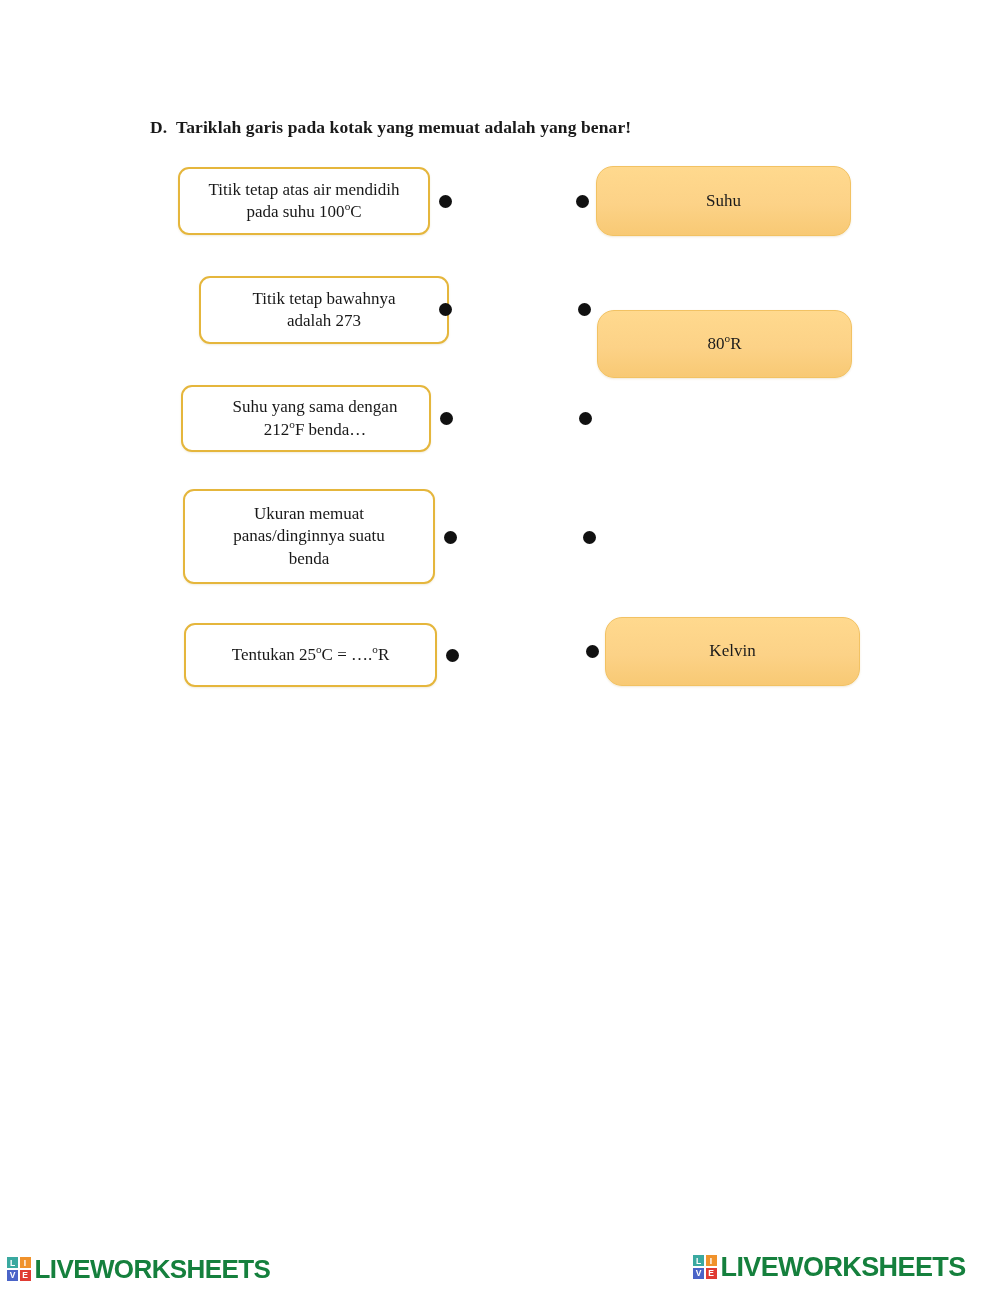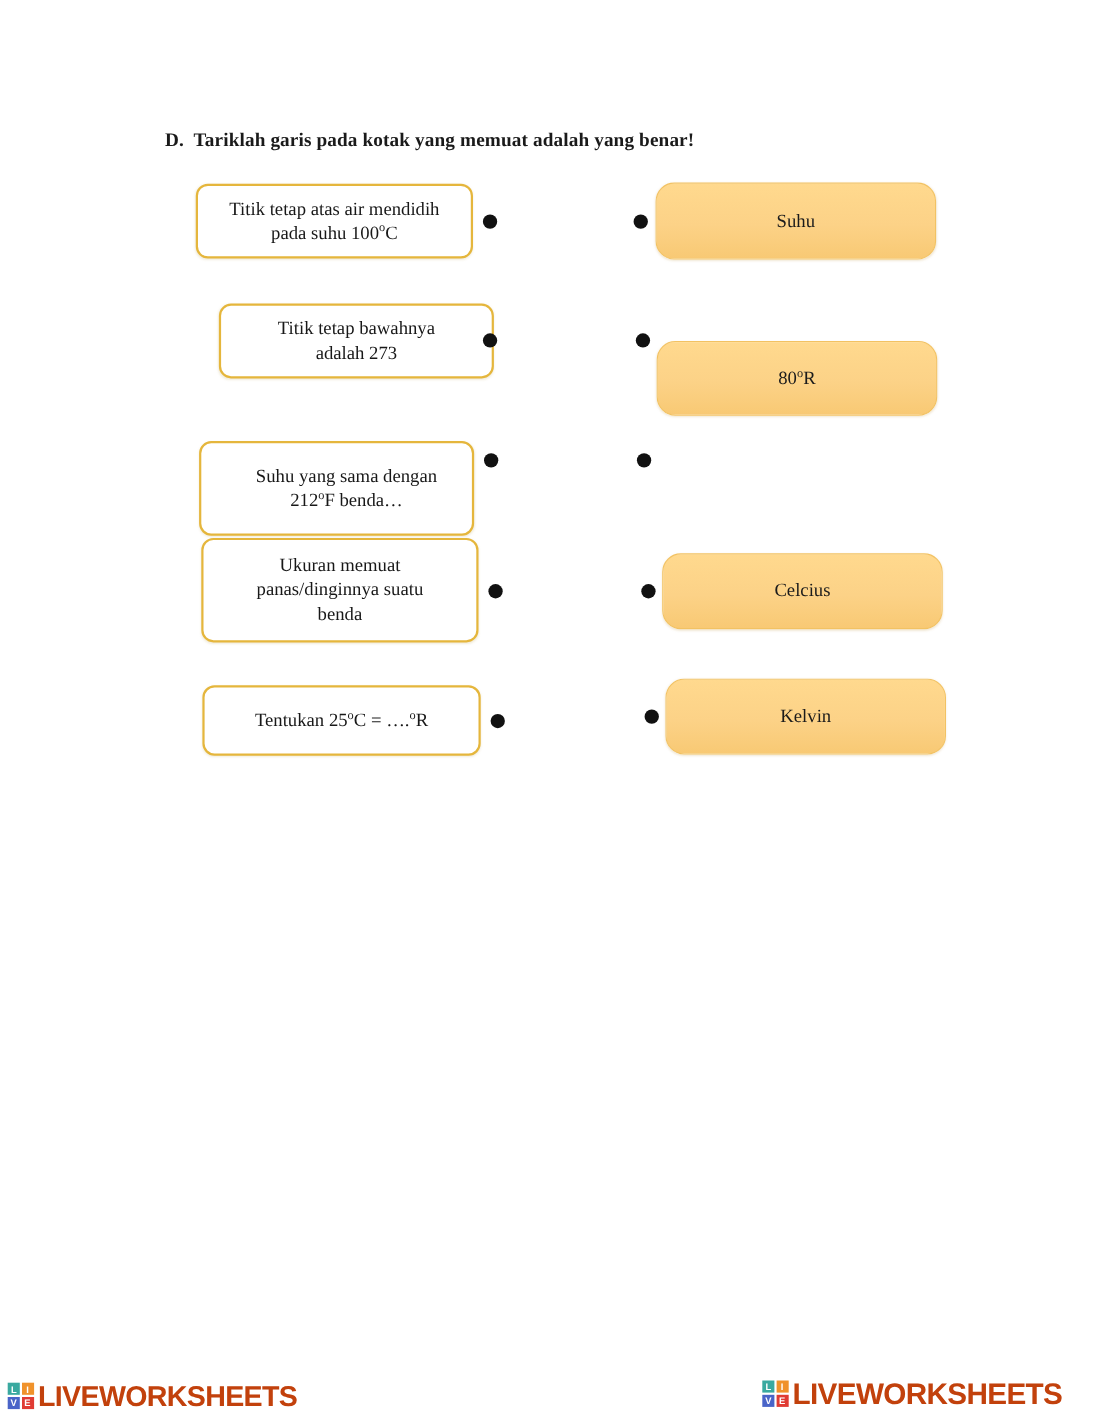--- a/index.html
+++ b/index.html
@@ -127,21 +127,21 @@
   .tile-l { background: #3aa9a0; }
   .tile-i { background: #f0922b; }
   .tile-v { background: #4a64c8; }
   .tile-e { background: #e03b33; }
 
   .logo-word {
     font-family: "Liberation Sans", sans-serif;
     font-weight: bold;
     font-size: 26px;
     letter-spacing: -0.6px;
-    color: #c2410c;
+    color: #15803d;
   }
   .logo-right .logo-word { font-size: 27px; }
 </style>
 </head>
 <body>
 
 <div class="page">
 
   <div class="instruction">
     <span class="ltr">D.</span><span>Tariklah garis pada kotak yang memuat adalah yang benar!</span>
@@ -166,41 +166,38 @@
         <span>Titik tetap bawahnya</span><br>
         <span>adalah 273</span>
       </span>
     </div>
     <div class="dot" style="left:439px; top:303px;"></div>
     <div class="dot" style="left:578px; top:303px;"></div>
     <div class="answer-box" style="left:597px; top:262px; width:255px; height:68px;margin-top:48px;">
       <span><span>80</span><sup class="deg">o</sup><span>R</span></span>
     </div>
 
-    <div class="prompt-box" style="left:181px; top:401px; width:250px; height:86px;padding-left:28px;">
+    <div class="prompt-box" style="left:181px; top:385px; width:250px; height:67px;padding-left:28px;">
       <span>
         <span>Suhu yang sama dengan</span><br>
         <span>212</span><sup class="deg">o</sup><span>F benda…</span>
       </span>
     </div>
     <div class="dot" style="left:440px; top:412px;"></div>
     <div class="dot" style="left:579px; top:412px;"></div>
 
     <div class="prompt-box" style="left:183px; top:489px; width:252px; height:95px;">
       <span>
         <span>Ukuran memuat</span><br>
         <span>panas/dinginnya suatu</span><br>
         <span>benda</span>
       </span>
     </div>
     <div class="dot" style="left:444px; top:531px;"></div>
     <div class="dot" style="left:583px; top:531px;"></div>
-    <div class="answer-box" style="left:602px; top:503px; width:255px; height:69px;">
-      <span>Celcius</span>
-    </div>
 
     <div class="prompt-box" style="left:184px; top:623px; width:253px; height:64px;">
       <span>
         <span>Tentukan 25</span><sup class="deg">o</sup><span>C = ….</span><sup class="deg">o</sup><span>R</span>
       </span>
     </div>
     <div class="dot" style="left:446px; top:649px;"></div>
     <div class="dot" style="left:586px; top:645px;"></div>
     <div class="answer-box" style="left:605px; top:617px; width:255px; height:69px;">
       <span>Kelvin</span>

